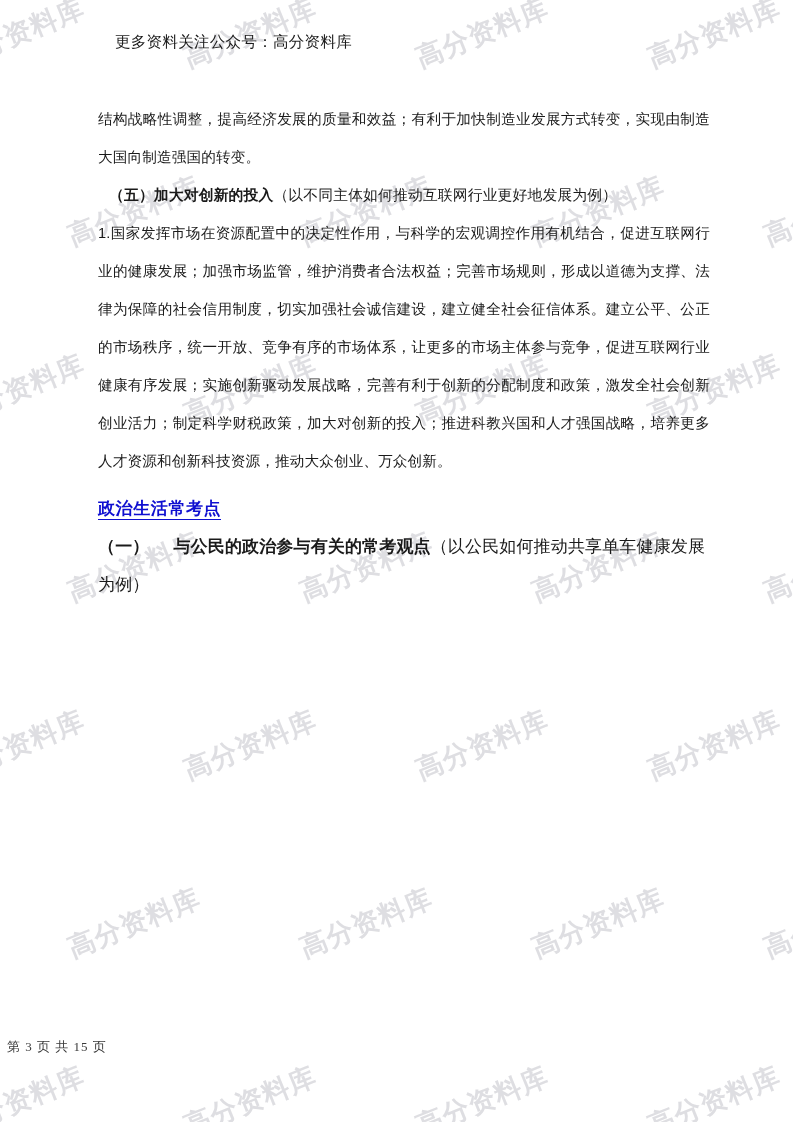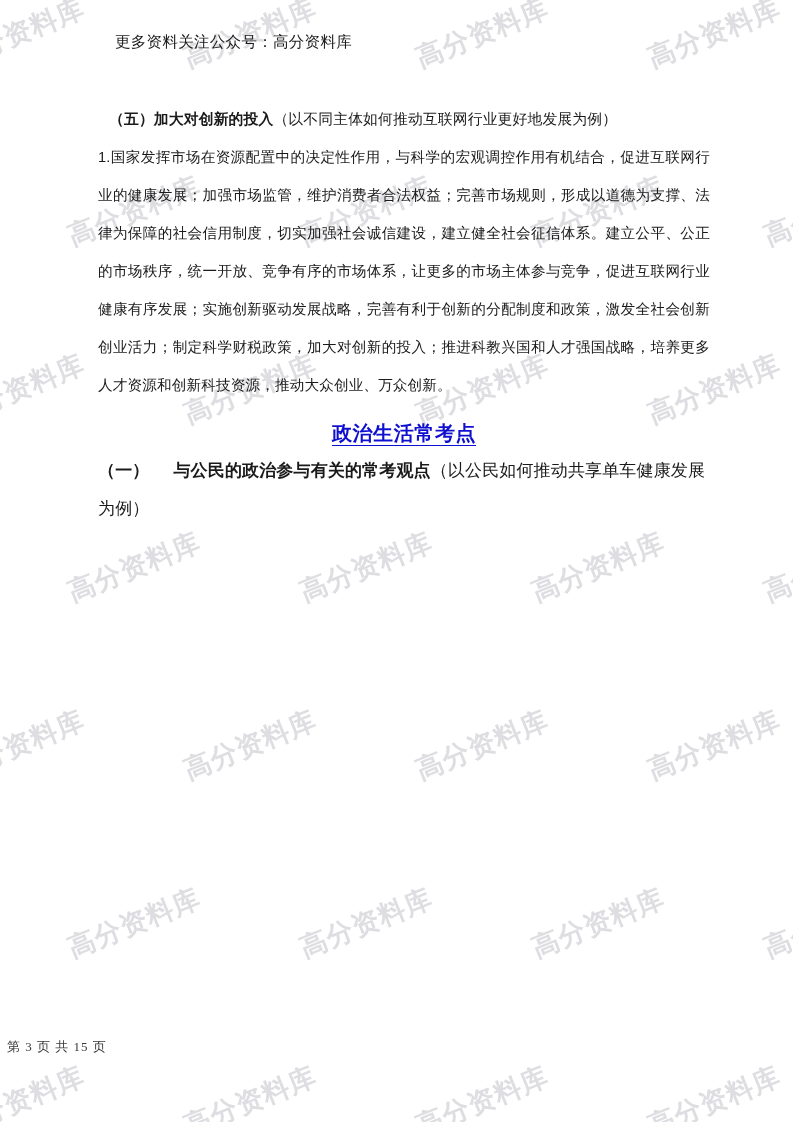--- a/index.html
+++ b/index.html
@@ -88,22 +88,21 @@
   }
   .head-cn .b {
     font-weight: 700;
   }
   .head-cn .note {
     font-weight: 400;
     font-family: Liberation Serif, serif;
   }
 
   .section-title {
-    text-align: center;
-    font-size: 20px;
+    font-size: 17px;
     font-weight: 700;
     color: #0f0fd0;
     line-height: 38px;
     margin: 0;
     letter-spacing: 0.6px;
   }
   .section-title span {
     border-bottom: 1.4px solid #0f0fd0;
     padding-bottom: 1px;
   }
@@ -173,20 +172,21 @@
     <div class="wm" style="color: rgb(217, 217, 221); left: 424px; top: 1108px;">高分资料库</div>
     <div class="wm" style="color: rgb(217, 217, 221); left: 656px; top: 1108px;">高分资料库</div>
   </div>
 
 <div id="page">
 
   <div id="doc-header">更多资料关注公众号：高分资料库</div>
 
   <div id="content">
 
+    <p class="para">结构战略性调整，提高经济发展的质量和效益；有利于加快制造业发展方式转变，实现由制造大国向制造强国的转变。</p>
 
     <p class="head-cn">
       <span class="b">（五）</span><span class="b">加大对创新的投入</span><span class="note">（以不同主体如何推动互联网行业更好地发展为例）</span>
     </p>
 
     <p class="para">1.国家发挥市场在资源配置中的决定性作用，与科学的宏观调控作用有机结合，促进互联网行业的健康发展；加强市场监管，维护消费者合法权益；完善市场规则，形成以道德为支撑、法律为保障的社会信用制度，切实加强社会诚信建设，建立健全社会征信体系。建立公平、公正的市场秩序，统一开放、竞争有序的市场体系，让更多的市场主体参与竞争，促进互联网行业健康有序发展；实施创新驱动发展战略，完善有利于创新的分配制度和政策，激发全社会创新创业活力；制定科学财税政策，加大对创新的投入；推进科教兴国和人才强国战略，培养更多人才资源和创新科技资源，推动大众创业、万众创新。</p>
 
 
 
     <div class="spacer-sm"></div>

